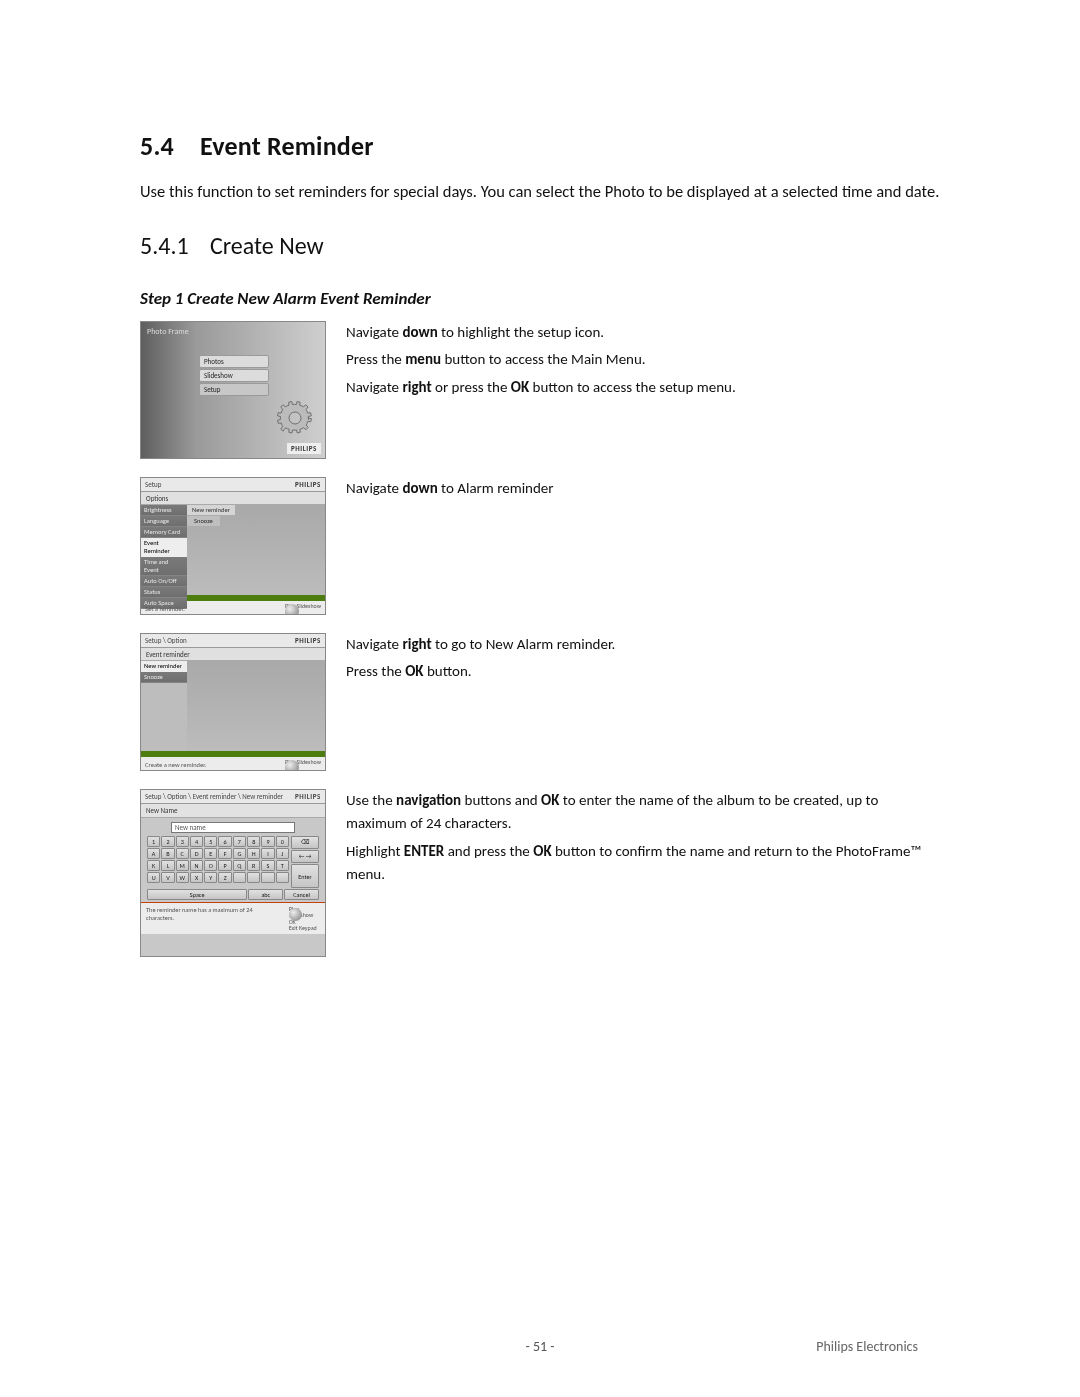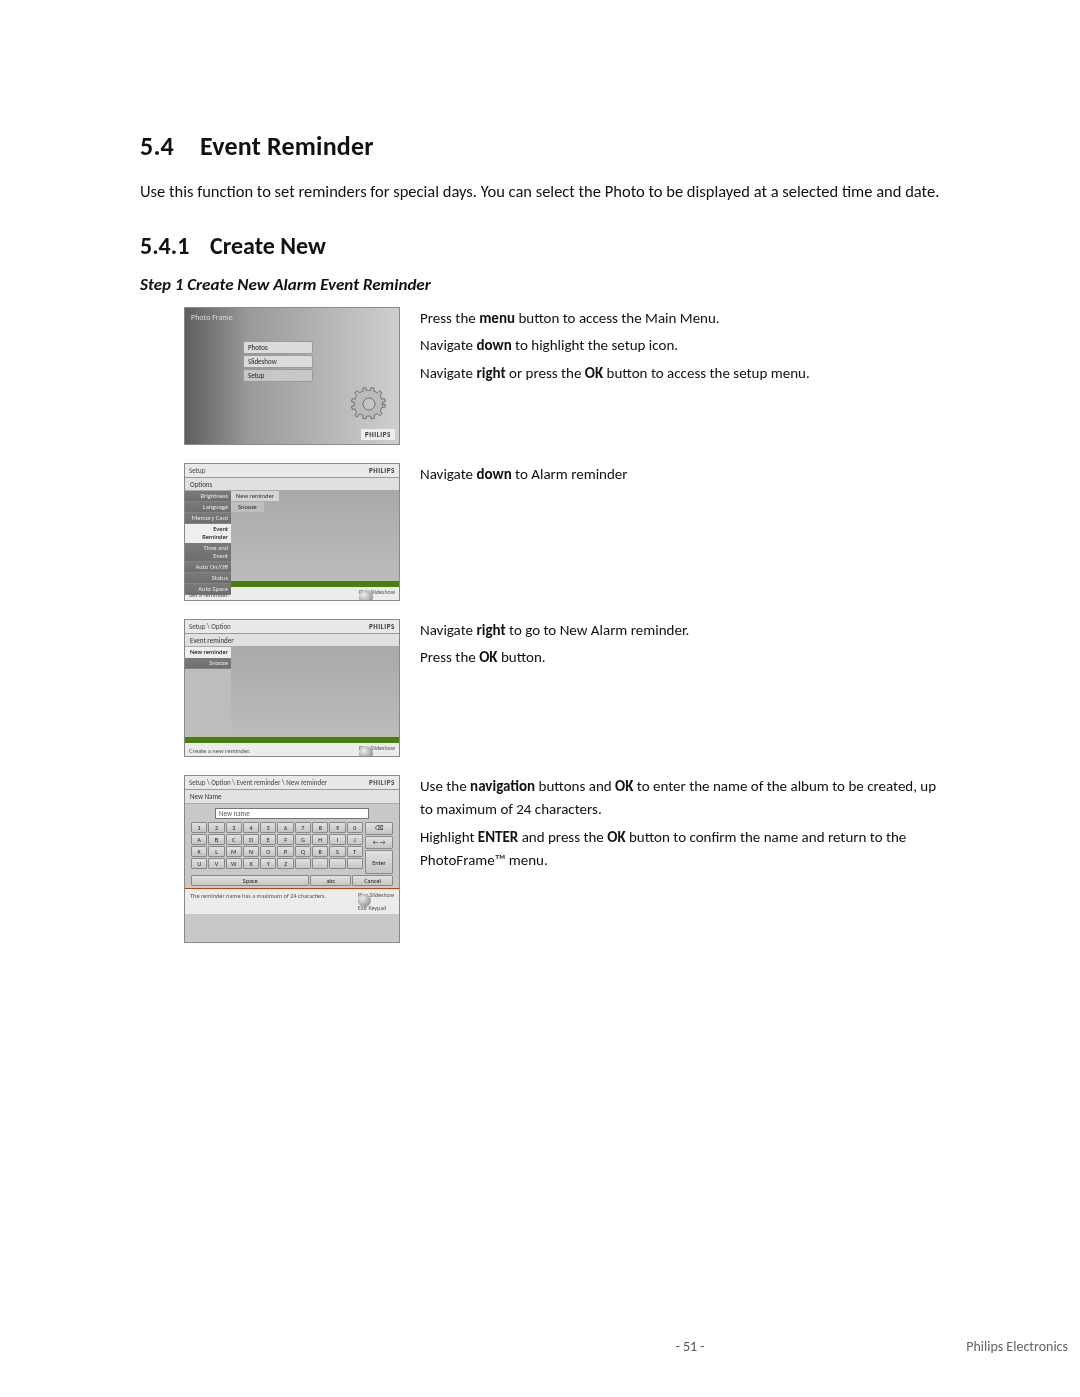--- a/index.html
+++ b/index.html
@@ -21,55 +21,54 @@
     letter-spacing: .2px;
   }
   .h2 .num { display:inline-block; width: 60px; }
   .intro {
     font-size: 16.5px;
     line-height: 1.4;
     margin-bottom: 28px;
   }
   .h3 {
     font-size: 24px;
-    font-weight: 700;
-    margin-bottom: 14px;
+    font-weight: 400;
+    margin-bottom: 28px;
   }
   .h3 .num { display:inline-block; width:70px; }
   .step-title {
     font-weight: 700;
     font-size: 17px;
     margin-bottom: 12px;
     font-style: italic;
   }
   .row {
     display:flex;
     align-items:flex-start;
     gap: 20px;
     margin-bottom: 18px;
   }
   .screenshot {
-    width: 216px;
+    width: 186px;
     flex-shrink: 0;
     border: 1px solid #888;
     background: linear-gradient(90deg,#5e5e5e,#9a9a9a 30%,#cfcfcf);
     position: relative;
     font-size: 7.5px;
     color:#333;
     overflow:hidden;
-    margin-left:44px;
   }
   .desc { flex:1; font-size:15px; line-height:1.55; }
   .desc p { margin-bottom:4px; }
   .footer {
     position:absolute;
     bottom: 42px;
     left:0; right:0;
     display:flex;
-    justify-content:flex-end;
+    justify-content:center;
     font-size:14px;
     color:#555;
   }
   .footer .pgno { width: 780px; text-align:center; position:relative;}
   .footer .brand { position:absolute; right:12px; top:0; color:#666;}
 
   
   .ss1 { height: 138px; }
   .ss1 .title { position:absolute; top:4px; left:6px; color:#ddd; font-size:8px; }
   .ss1 .menu {
@@ -99,21 +98,21 @@
   }
   .ssList .hdr .ph { font-weight:700; letter-spacing:.6px; color:#333;}
   .ssList .sub {
     background:#e0e0e0; padding:1.5px 5px; font-size:7px; border-bottom:1px solid #aaa;
   }
   .ssList .body {
     display:flex; height: 90px;
   }
   .ssList .leftcol {
     width: 46px;
-    display:flex; flex-direction:column;text-align:right;
+    display:flex; flex-direction:column;
   }
   .ssList .leftcol .li {
     font-size:6.5px; color:#e6e6e6; padding:1px 3px;
     border-bottom:1px solid rgba(255,255,255,.08);
     background:linear-gradient(#7a7a7a,#6e6e6e);
   }
   .ssList .leftcol .li.sel {
     background:#eee; color:#000;
   }
   .ssList .rightcol {
@@ -210,22 +209,22 @@
         <div class="item sel">Setup</div>
       </div>
       <div class="gear">
         <svg viewBox="0 0 24 24">
             <path fill="#bbb" stroke="#666" stroke-width=".6" d="M12 8a4 4 0 100 8 4 4 0 000-8zm9 4l2 .5-.5 2-2-.2a9 9 0 01-1 2.4l1.3 1.6-1.5 1.5-1.6-1.3a9 9 0 01-2.4 1l.2 2-2 .5-.5-2a9 9 0 01-2.6 0l-.5 2-2-.5.2-2a9 9 0 01-2.4-1L4 20.8 2.5 19.3l1.3-1.6a9 9 0 01-1-2.4l-2 .2L.3 13.5 2.3 13a9 9 0 010-2L.3 10.5l.5-2 2 .2a9 9 0 011-2.4L2.5 4.7 4 3.2l1.6 1.3a9 9 0 012.4-1L7.8 1.5l2-.5.5 2a9 9 0 012.6 0l.5-2 2 .5-.2 2a9 9 0 012.4 1L19.2 3.2l1.5 1.5-1.3 1.6a9 9 0 011 2.4l2-.2.5 2-2 .5a9 9 0 010 2z"></path>
           </svg>
       </div>
       <div class="brand">PHILIPS</div>
     </div>
     <div class="desc">
+      <p><span>Navigate </span><b>down</b><span> to highlight the setup icon.</span></p>
       <p><span>Press the </span><b>menu</b><span> button to access the Main Menu.</span></p>
-      <p><span>Navigate </span><b>down</b><span> to highlight the setup icon.</span></p>
       <p><span>Navigate </span><b>right</b><span> or press the </span><b>OK</b><span> button to access the setup menu.</span></p>
     </div>
   </div>
 
   <div class="row">
     <div class="screenshot ssList">
       <div class="hdr">
           <span>Setup</span>
           <span class="ph">PHILIPS</span>
         </div>

